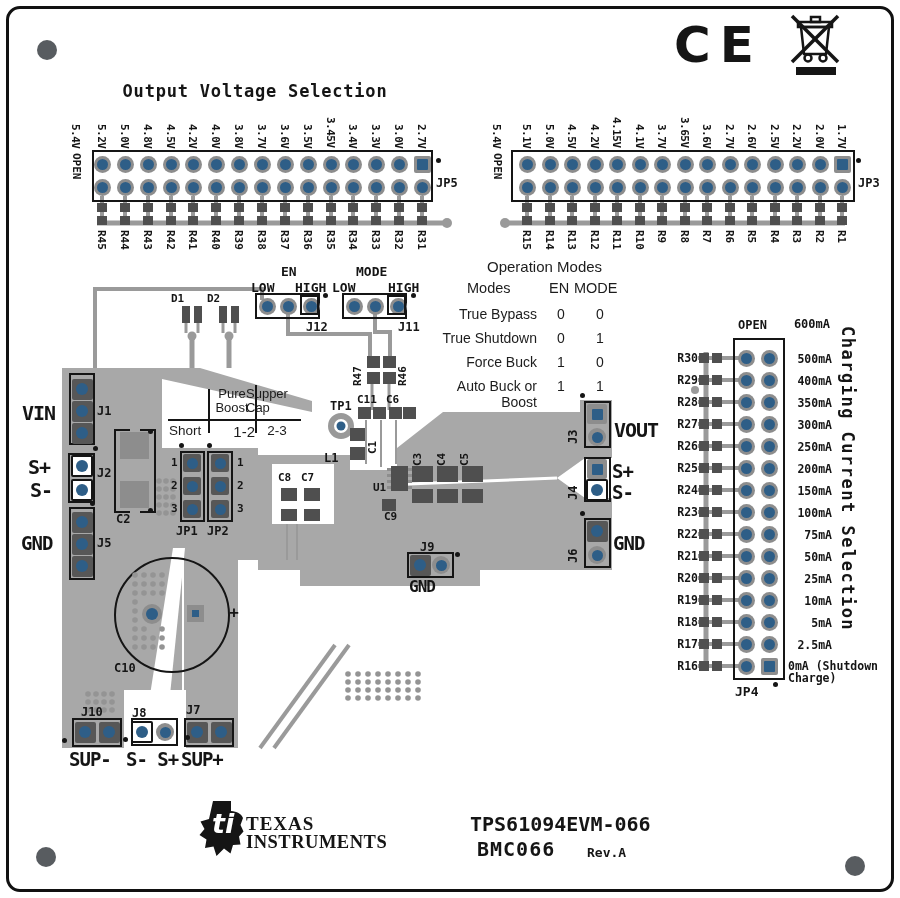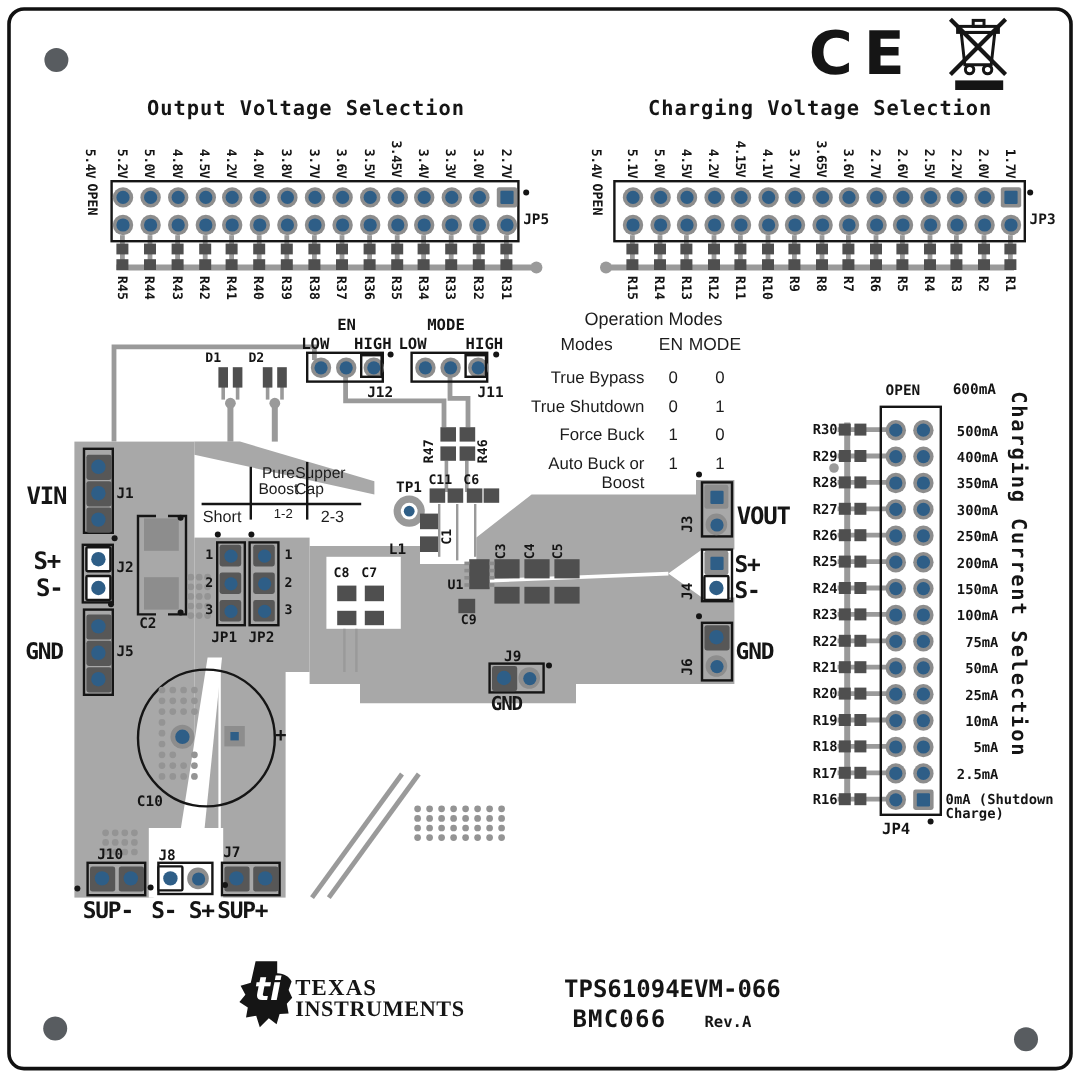--- a/index.html
+++ b/index.html
@@ -349,21 +349,20 @@
     <rect x="23" y="13" width="9" height="5" fill="none" stroke="#151515" stroke-width="2.5"></rect>
     <path d="M13,23 L41,23 L38,50 L16,50 Z" fill="none" stroke="#151515" stroke-width="2.5"></path>
     <circle cx="20" cy="54" r="3.5" fill="none" stroke="#151515" stroke-width="2.5"></circle>
     <circle cx="35" cy="54" r="3.5" fill="none" stroke="#151515" stroke-width="2.5"></circle>
     <line x1="4" y1="12" x2="50" y2="58" stroke="#151515" stroke-width="3.5"></line>
     <line x1="50" y1="12" x2="4" y2="58" stroke="#151515" stroke-width="3.5"></line>
     <rect x="8" y="63" width="40" height="8" fill="#151515"></rect>
   </svg>
 
   <div class="title" style="left:90px;top:81px;width:330px">Output Voltage Selection</div>
-  <div class="title" style="left:511px;top:81px;width:345px">Charging Voltage Selection</div>
 
   <div class="sk13" style="left:281px;top:264px">EN</div>
   <div class="sk13" style="left:356px;top:264px">MODE</div>
   <div class="sk13" style="left:251px;top:280px">LOW</div>
   <div class="sk13" style="left:295px;top:280px">HIGH</div>
   <div class="sk13" style="left:332px;top:280px">LOW</div>
   <div class="sk13" style="left:388px;top:280px">HIGH</div>
 
   <div class="sk" style="left:171px;top:292px">D1</div>
   <div class="sk" style="left:207px;top:292px">D2</div>
@@ -381,21 +380,21 @@
   <div class="sk" style="left:384px;top:510px">C9</div>
   <div class="sk" style="left:278px;top:471px">C8</div>
   <div class="sk" style="left:301px;top:471px">C7</div>
   <div class="sk12" style="left:116px;top:512px">C2</div>
   <div class="sk12" style="left:114px;top:661px">C10</div>
   <div class="abs" style="left:229px;top:603px;font:bold 17px 'Liberation Sans',sans-serif;color:#151515">+</div>
 
   <div class="ann" style="left:209px;top:387px;width:46px;text-align:center;white-space:normal;line-height:1.05">Pure Boost</div>
   <div class="ann" style="left:246px;top:387px;width:48px;white-space:normal;line-height:1.05">Supper Cap</div>
   <div class="ann" style="left:169px;top:423px;font-size:13.5px">Short</div>
-  <div class="ann" style="left:217px;top:423px;width:38px;text-align:center;font-size:11px">1-2</div>
+  <div class="ann" style="left:217px;top:423px;width:38px;text-align:right;font-size:15px">1-2</div>
   <div class="ann" style="left:260px;top:423px;width:34px;text-align:center;font-size:13.5px">2-3</div>
   <svg class="abs" style="left:0;top:0" width="900" height="898" pointer-events="none">
     <line x1="168" y1="420" x2="301" y2="420" stroke="#151515" stroke-width="2"></line>
     <line x1="209" y1="389" x2="209" y2="433" stroke="#151515" stroke-width="2"></line>
     <line x1="256" y1="385" x2="256" y2="433" stroke="#151515" stroke-width="2"></line>
   </svg>
 
   <svg class="abs" style="left:198px;top:800px" width="48" height="62" viewBox="0 0 48 62">
     <path d="M15,1 h18 v10 c6,0.5 10,2.5 12,7 l-2.5,7 3,6.5 -4.5,5 1.5,8 -7.5,0.5 -2.5,8.5 -6.5,-5 -7.5,7.5 -3,-9.5 -8.5,1.5 1.5,-8.5 -7,-4.5 5,-6 -4,-7.5 8.5,-2.5 z" fill="#151515"></path>
     <text x="14" y="33" font-family="DejaVu Sans, sans-serif" font-style="italic" font-weight="bold" font-size="27" fill="#ffffff">ti</text>

